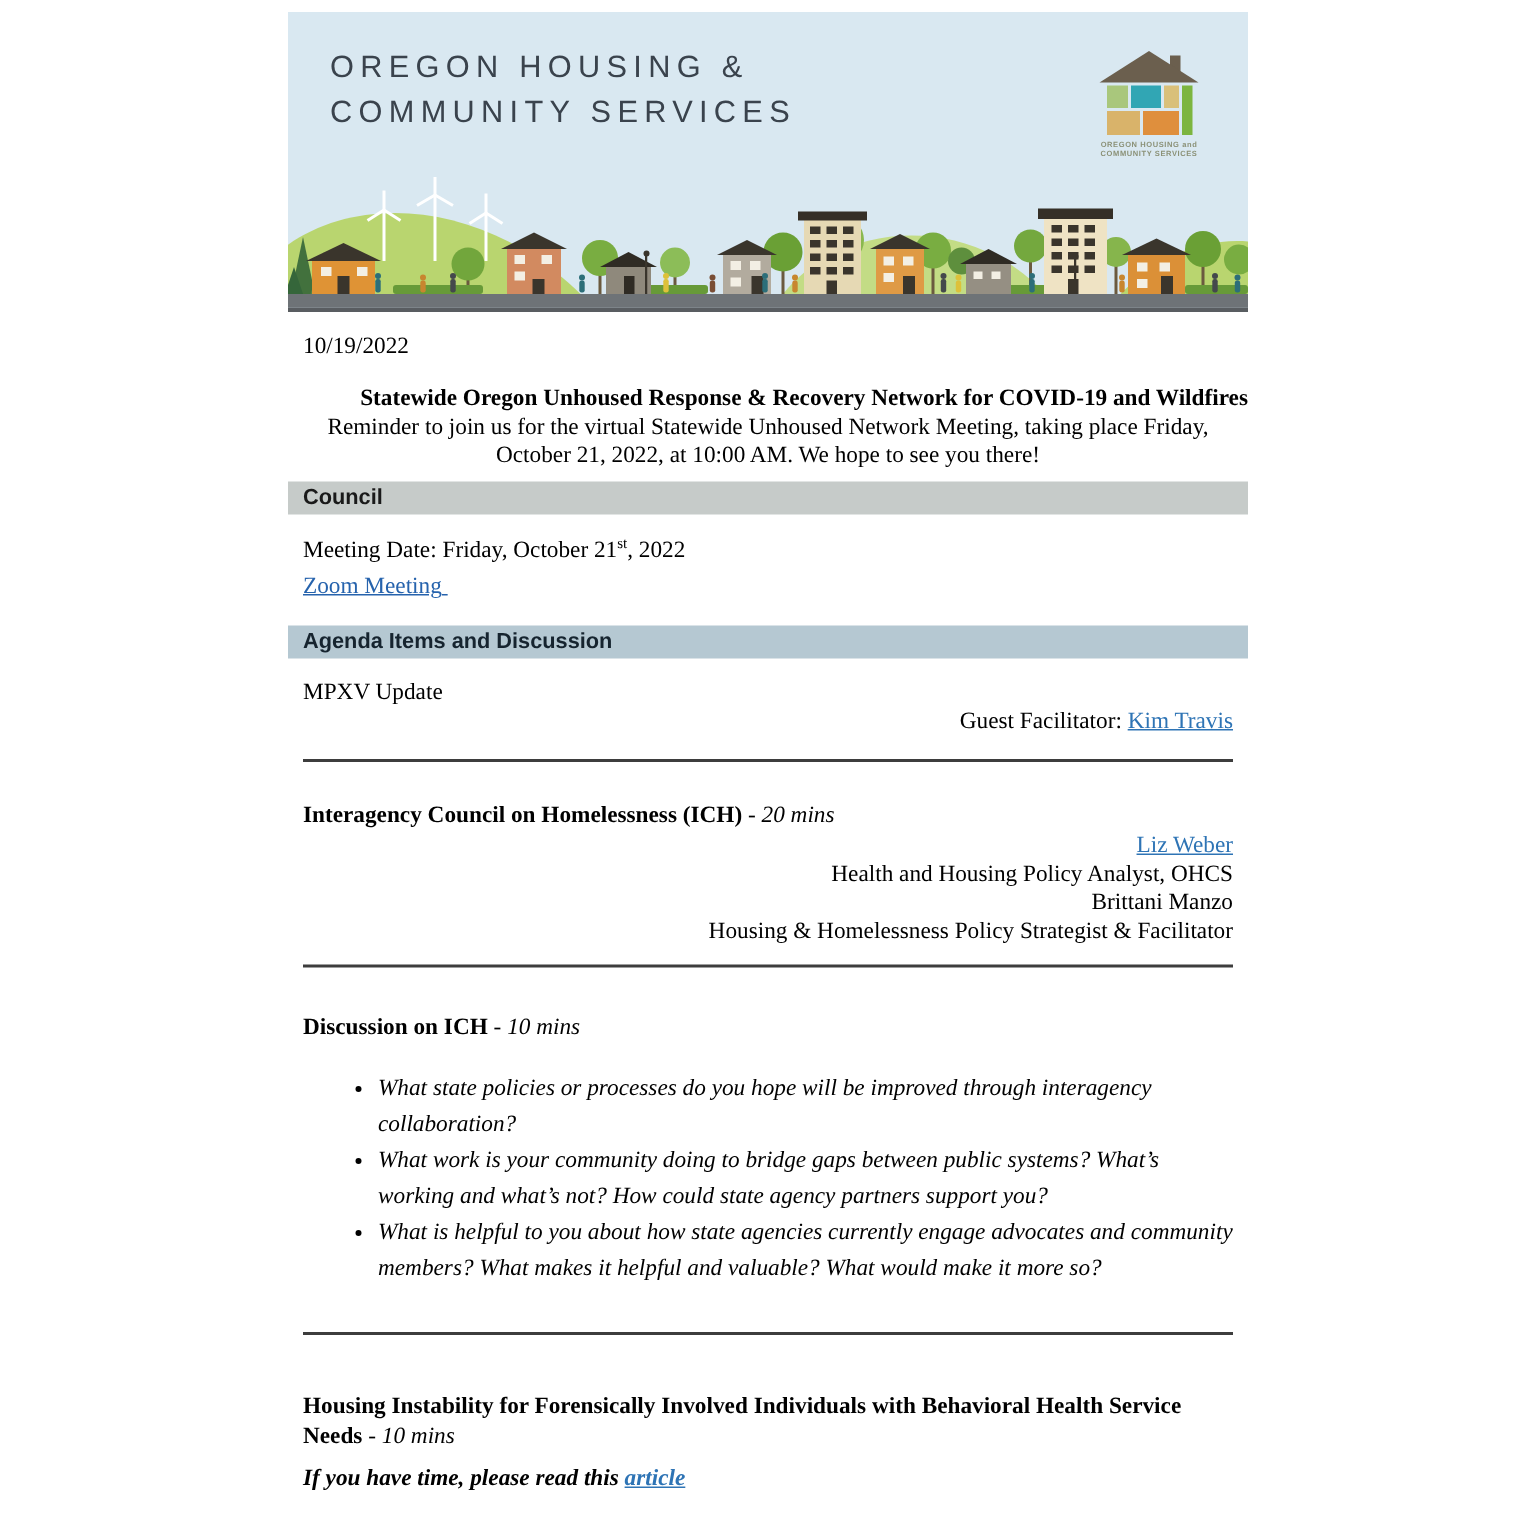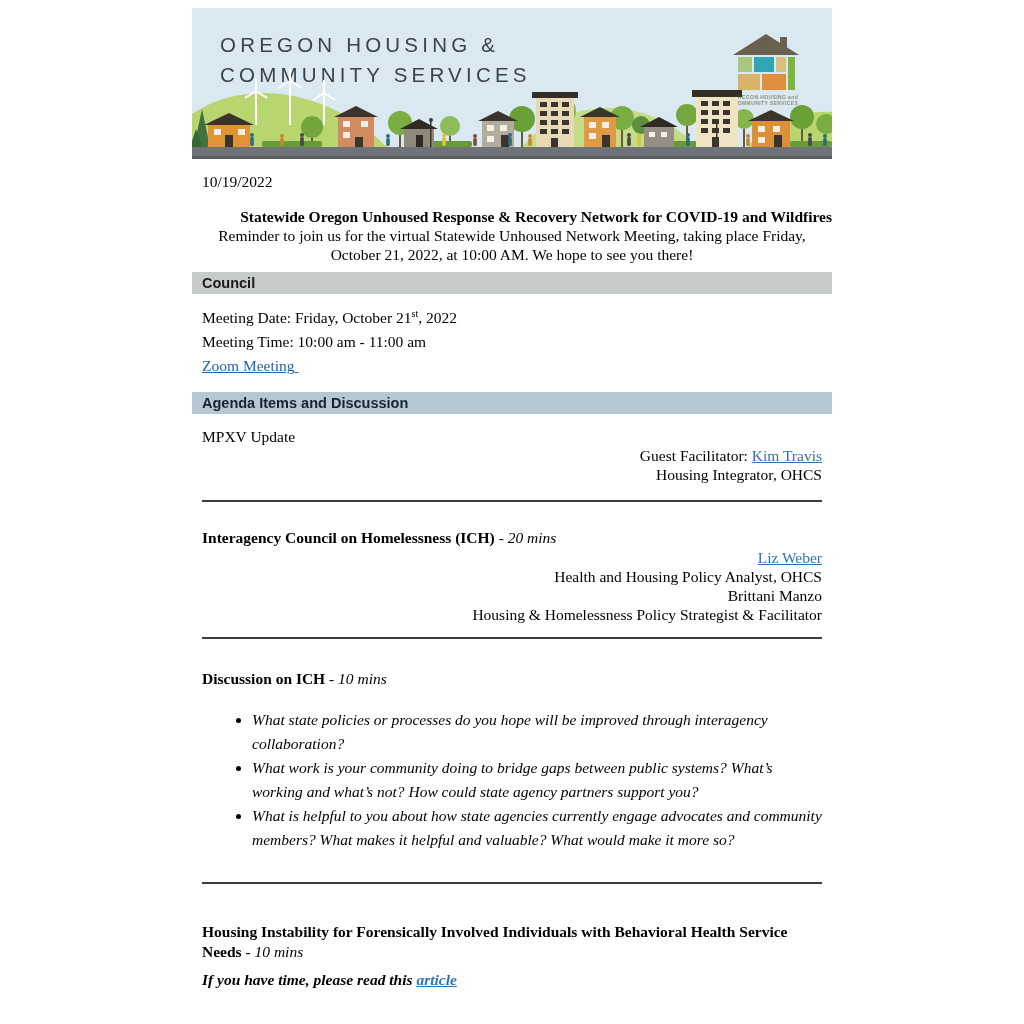--- a/index.html
+++ b/index.html
@@ -7,21 +7,21 @@
     --agenda_bar_bg:#c6cbc9; --items_bar_bg:#b5c8d2;
     --bar_text:#1a1a1a; --link_blue:#2663ad; --name_link_blue:#2e74b5;
     --rule:#3d3d3d;
   }
   *{box-sizing:border-box;margin:0;padding:0;}
   body{background:#ffffff;}
   .page{width:1024px;height:1024px;overflow:hidden;background:#fff;position:relative;}
   .doc{width:640px;margin:0 auto;padding-top:8px;font-family:"Liberation Serif","DejaVu Serif",serif;font-size:15.5px;color:#000;}
 
   
-  .header{position:relative;height:151px;background:var(--header_bg);overflow:hidden;}
+  .header{position:relative;height:200px;background:var(--header_bg);overflow:hidden;}
   .org{position:absolute;left:28px;top:22px;font-family:"Liberation Sans","DejaVu Sans",sans-serif;font-size:20.5px;letter-spacing:4.2px;color:var(--org_text);line-height:30px;font-weight:400;}
   .logo{position:absolute;right:30px;top:24px;width:72px;text-align:center;}
   .logo svg{display:block;margin:0 auto;}
   .logo-cap{font-family:"Liberation Sans","DejaVu Sans",sans-serif;font-size:5px;font-weight:bold;letter-spacing:.4px;color:#8b9177;line-height:6px;margin-top:2px;}
   .scene{position:absolute;left:0;bottom:0;width:640px;height:90px;display:block;}
 
   
   .date{margin:13px 0 0 10px;line-height:19px;}
   .title{margin-top:16px;text-align:right;font-weight:bold;line-height:19px;}
   .intro{text-align:center;}
@@ -258,33 +258,31 @@
       <div>Reminder to join us for the virtual Statewide Unhoused Network Meeting, taking place Friday,</div>
       <div>October 21, 2022, at 10:00 AM. We hope to see you there!</div>
     </div>
 
     <div class="bar bar-agenda">
       <span>Council</span>
     </div>
 
     <div class="meeting">
       <div class="mline"><span>Meeting Date: Friday, October 21</span><sup>st</sup><span>, 2022</span></div>
-      <div class="mline">Meeting Time: 10:00 am - 11:00 am</div>
       <div class="mline"><a class="link zoomlink"><span>Zoom Meeting</span>&nbsp;</a></div>
     </div>
 
     <div class="bar bar-items">
       <span>Agenda Items and Discussion</span>
     </div>
 
     <div class="section s1">
       <div class="sline">MPXV Update</div>
       <div class="rblock">
         <div><span>Guest Facilitator: </span><a class="link namelink">Kim Travis</a></div>
-        <div>Housing Integrator, OHCS</div>
       </div>
     </div>
     <hr class="hr1">
 
     <div class="section s2">
       <div class="stitle"><b>Interagency Council on Homelessness (ICH)</b><span> - </span><i>20 mins</i></div>
       <div class="rblock">
         <div><a class="link namelink">Liz Weber</a></div>
         <div>Health and Housing Policy Analyst, OHCS</div>
         <div>Brittani Manzo</div>

